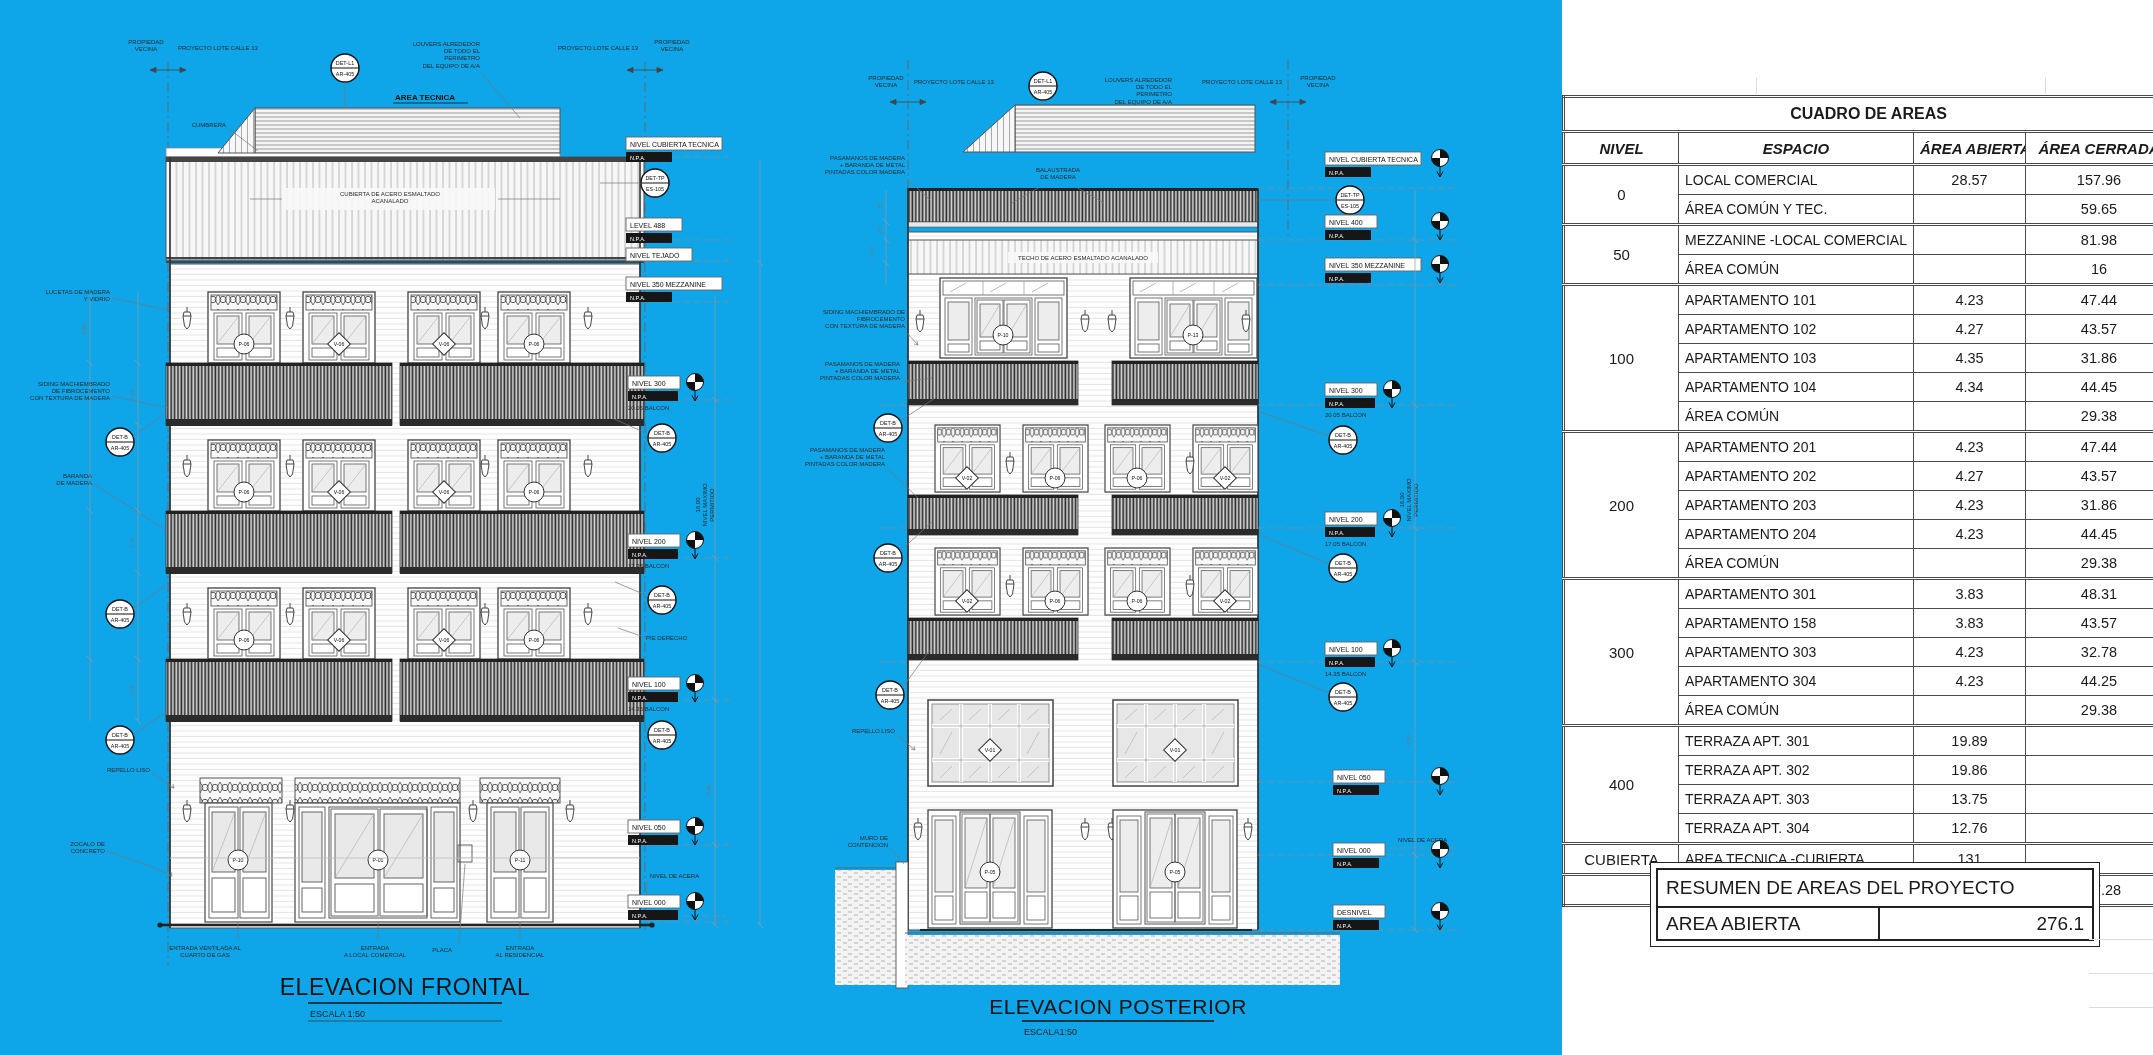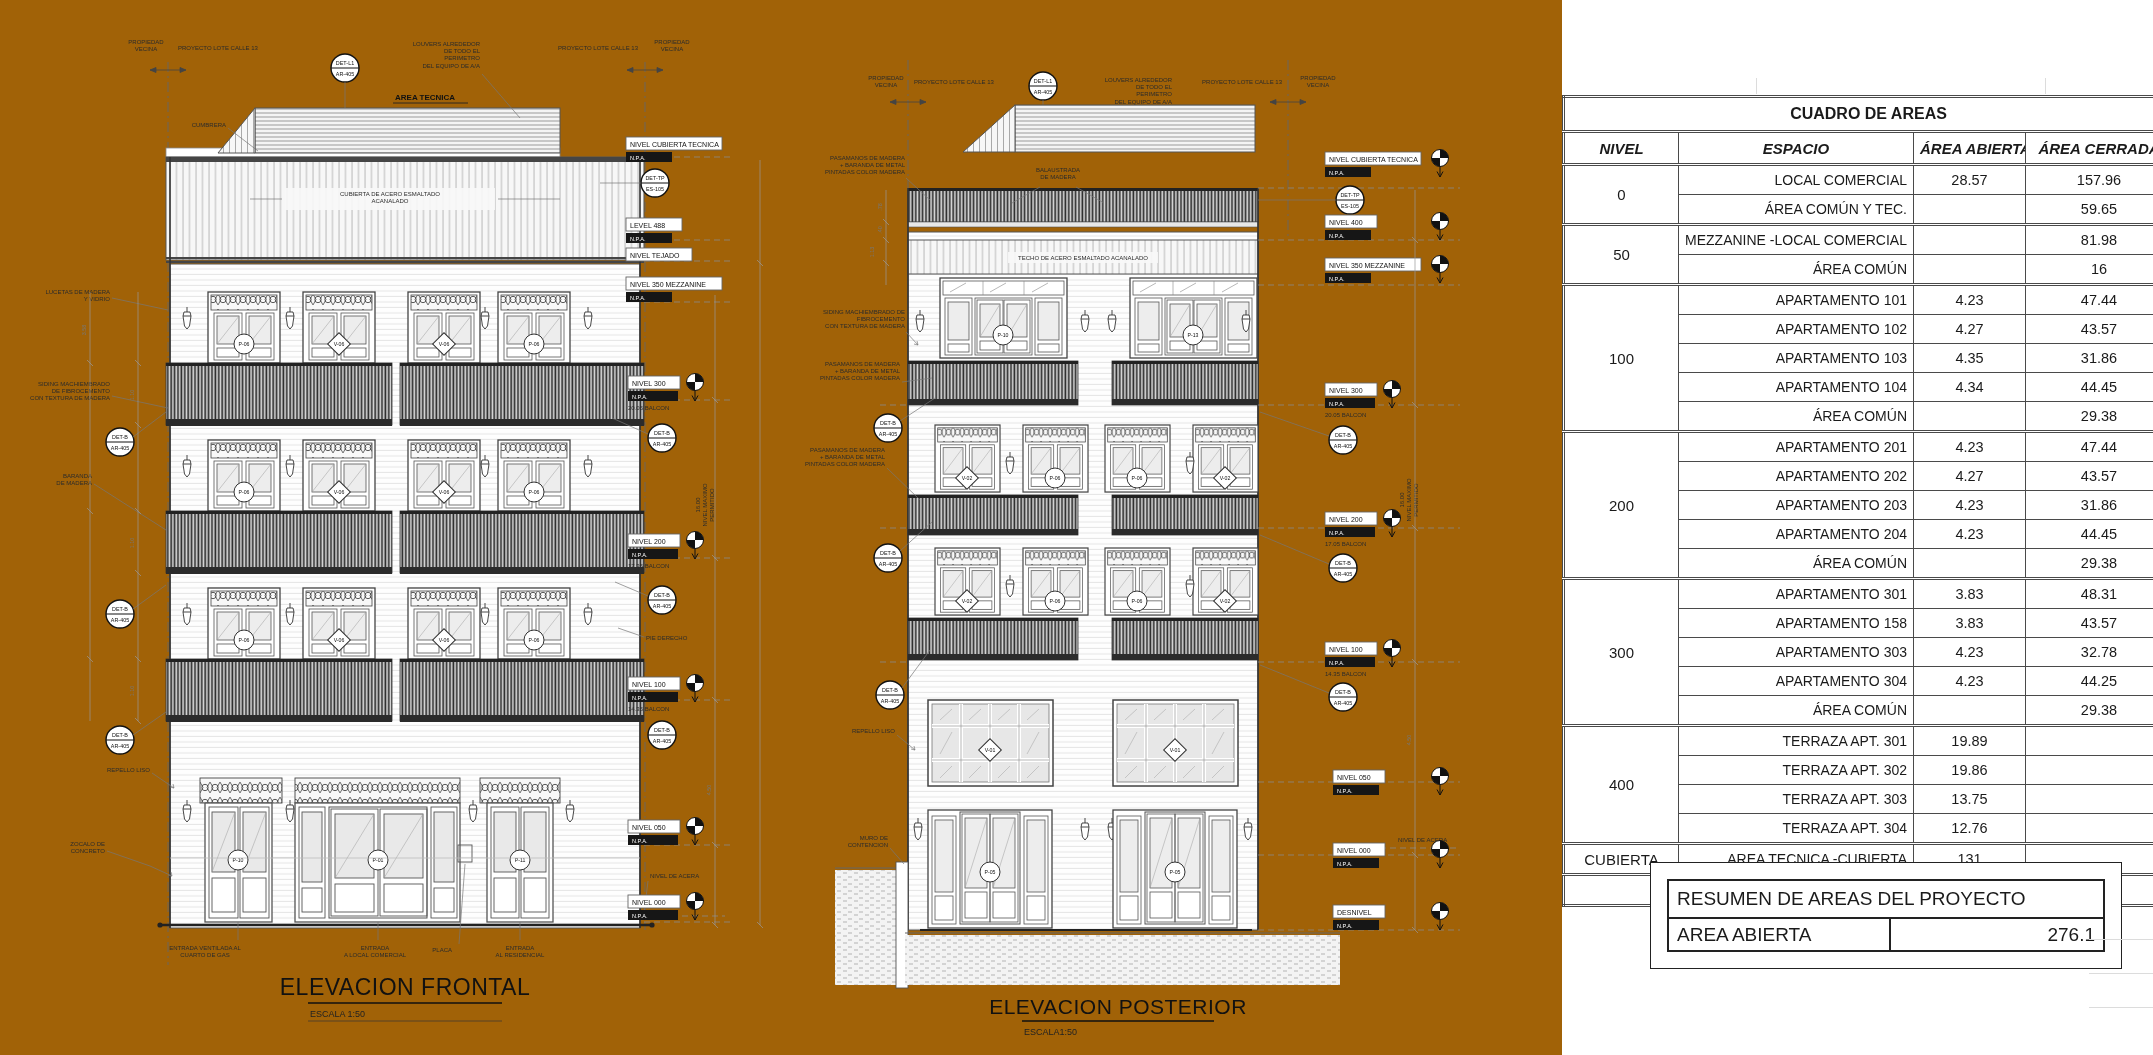--- a/index.html
+++ b/index.html
@@ -1,18 +1,18 @@
 <!DOCTYPE html>
 <html><head>
 <meta charset="utf-8">
 <style>
   html,body{margin:0;padding:0;background:#fff;}
   body{width:2153px;height:1055px;position:relative;overflow:hidden;
        font-family:"Liberation Sans",sans-serif;color:#1a1a1a;}
-  .sheet{position:absolute;inset:0;background:#a16207;}
+  .sheet{position:absolute;inset:0;background:#0ea5e9;}
   svg text{font-family:"Liberation Sans",sans-serif;}
   .lbl5{font-size:6px;fill:#2b2b2b;}
   .boxlbl{font-size:7px;fill:#111;}
   .npat{font-size:5.6px;fill:#fff;}
   .dett{font-size:5.4px;fill:#111;}
   .tagt{font-size:5.2px;fill:#111;}
   .dimt{font-size:5.5px;fill:#777;}
   .titlet{font-size:23px;fill:#111;letter-spacing:.5px;}
   .titlet2{font-size:21px;fill:#111;letter-spacing:.5px;}
   .scalet{font-size:9px;fill:#222;}
@@ -24,24 +24,24 @@
   .npabox{fill:#161616;}
   
   .panel{position:absolute;left:1562px;top:0;width:643px;height:1055px;background:#fff;}
   table.cuadro{position:absolute;left:0;top:95px;width:610px;border-collapse:collapse;
      table-layout:fixed;background:#fff;border:3px double #4a4a4a;}
   .cuadro th,.cuadro td{border:1px solid #4a4a4a;padding:1px 6px;overflow:hidden;white-space:nowrap;}
   .cuadro .trow th{font-size:16px;font-weight:bold;height:30px;text-align:center;border-bottom:3px double #4a4a4a;}
   .cuadro .hrow th{font-size:15px;font-weight:bold;height:28px;text-align:center;border-bottom:3px double #4a4a4a;font-style:italic;}
   .cuadro td{height:26px;font-size:14px;}
   .cuadro td.nivel{text-align:center;font-size:15px;}
-  .cuadro td.esp{text-align:right;}
+  .cuadro td.esp{text-align:left;}
   .cuadro td.num{text-align:center;font-size:14.5px;}
   .cuadro tr.gstart td{border-top:3px double #4a4a4a;}
-  .resumenwrap{position:absolute;left:88px;top:862px;border:1px solid #222;padding:16px;background:#fff;width:438px;}
+  .resumenwrap{position:absolute;left:88px;top:862px;border:1px solid #222;padding:5px;background:#fff;width:438px;}
   table.resumen{border-collapse:collapse;width:100%;background:#fff;}
   .resumen th{font-size:19px;font-weight:normal;text-align:left;border:2px solid #222;height:36px;padding:0 8px;}
   .resumen td{font-size:19px;border:2px solid #222;height:31px;padding:0 8px;}
   .resumen td.val{text-align:right;width:196px;}
   .gl{position:absolute;background:#dcdcdc;}
 </style>
 </head>
 <body>
 
 <div class="sheet">

